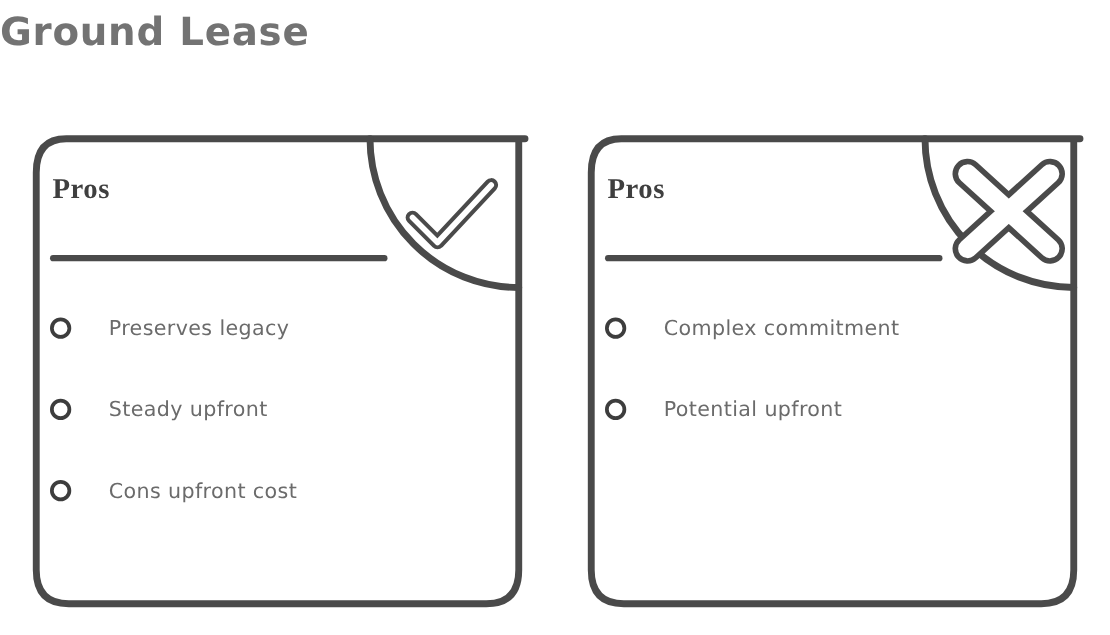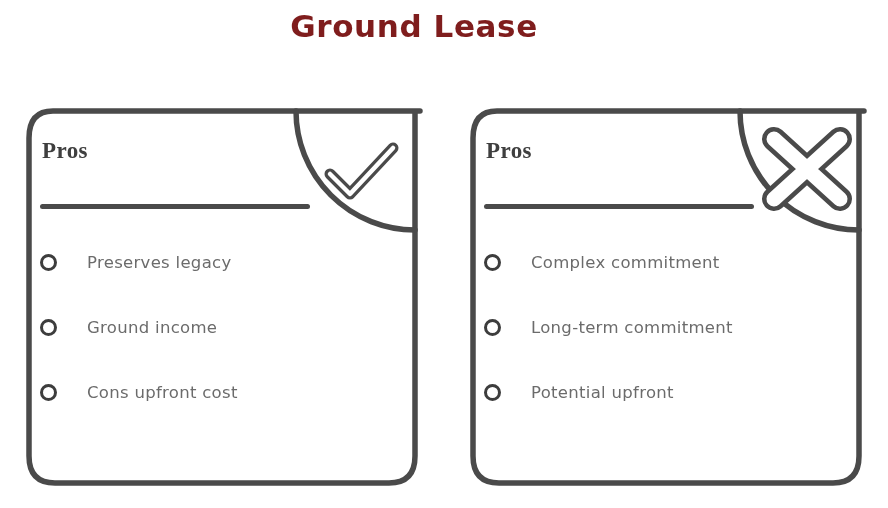--- a/index.html
+++ b/index.html
@@ -13,25 +13,25 @@
     position: relative;
     overflow: hidden;
     font-family: "DejaVu Sans", sans-serif;
   }
 
   #page-title {
     position: absolute;
     left: 0;
     top: 8px;
     width: 828px;
-    text-align: center;
+    text-align: left;
     font-family: "DejaVu Sans", sans-serif;
     font-size: 31px;
     font-weight: bold;
-    color: #7f1d1d;
+    color: #737373;
     letter-spacing: 0.6px;
   }
 
   .card {
     position: absolute;
     top: 106px;
     width: 396px;
     height: 382px;
     box-sizing: border-box;
   }
@@ -131,21 +131,21 @@
   <div class="card-inner">
     <div class="card-heading">Pros</div>
     <div class="heading-rule"></div>
     <div class="item-list">
       <div class="list-item">
         <span class="bullet-icon"></span>
         <span class="item-label">Preserves legacy</span>
       </div>
       <div class="list-item">
         <span class="bullet-icon"></span>
-        <span class="item-label">Ground income</span>
+        <span class="item-label">Steady upfront</span>
       </div>
       <div class="list-item">
         <span class="bullet-icon"></span>
         <span class="item-label">Cons upfront cost</span>
       </div>
     </div>
   </div>
 </div>
 
 <div class="card" id="card-cons">
@@ -166,21 +166,17 @@
   <div class="card-inner">
     <div class="card-heading">Pros</div>
     <div class="heading-rule"></div>
     <div class="item-list">
       <div class="list-item">
         <span class="bullet-icon"></span>
         <span class="item-label">Complex commitment</span>
       </div>
       <div class="list-item">
         <span class="bullet-icon"></span>
-        <span class="item-label">Long-term commitment</span>
-      </div>
-      <div class="list-item">
-        <span class="bullet-icon"></span>
         <span class="item-label">Potential upfront</span>
       </div>
     </div>
   </div>
 </div>
 
 </body></html>

